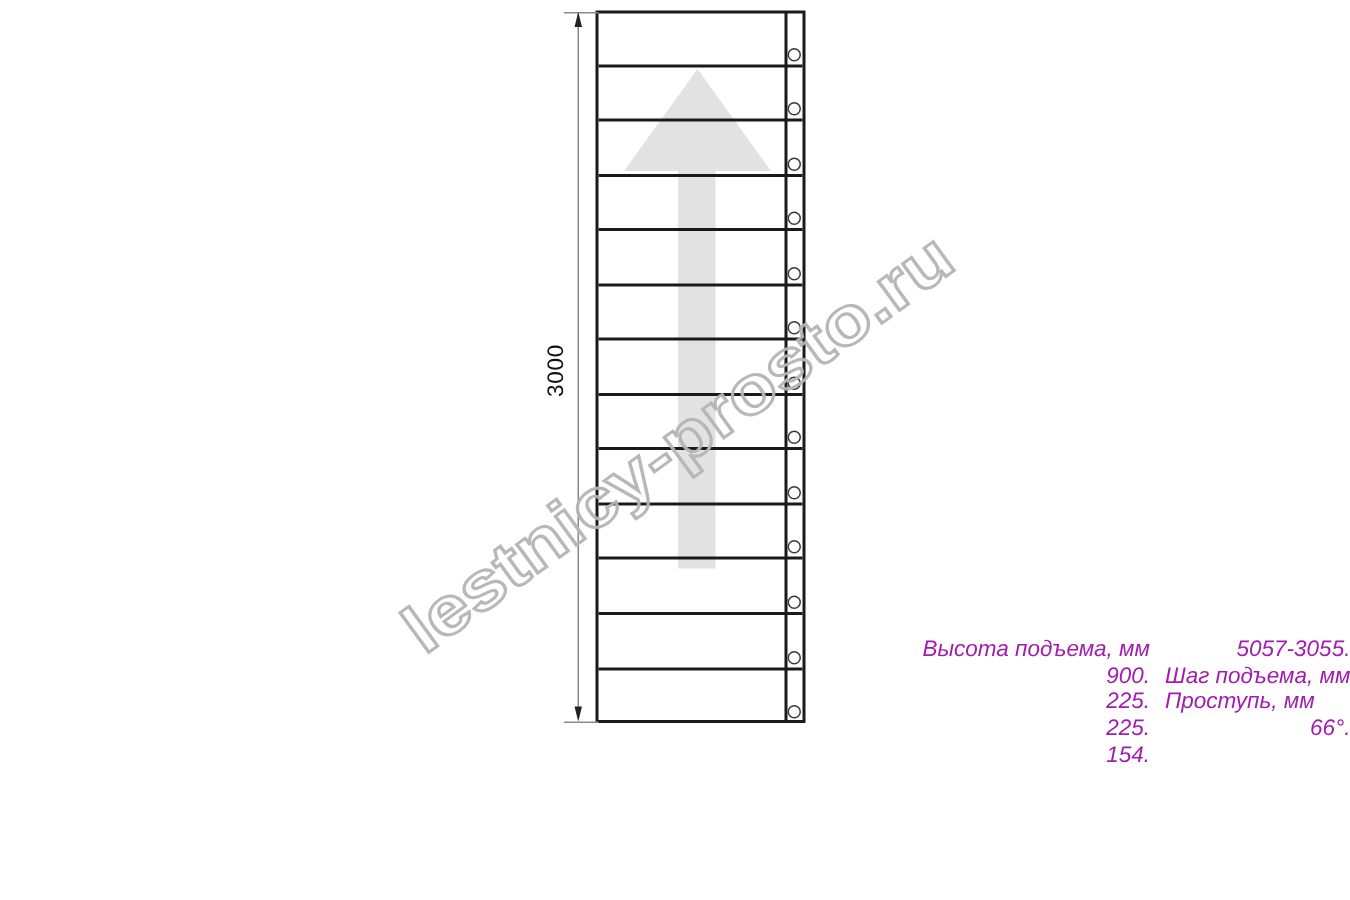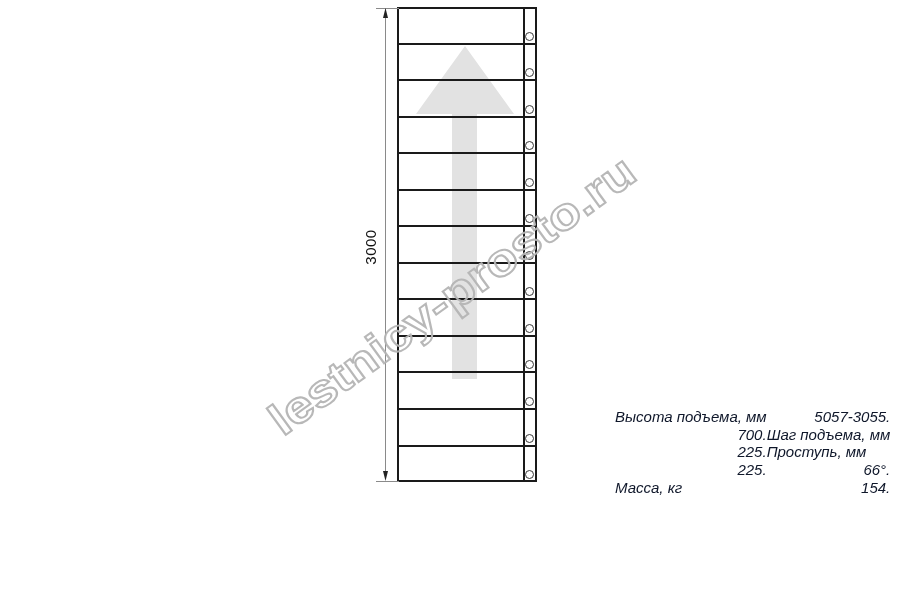--- a/index.html
+++ b/index.html
@@ -76,28 +76,29 @@
     transform: rotate(-90deg);
     text-align: center;
     font-size: 15px;
     letter-spacing: 0.5px;
     color: #111111;
     z-index: 2;
   }
   
   .spec-table {
     position: absolute;
-    left: 615px; top: 408px;
+    left: 615px; top: 424px;
     width: 230px;
     display: grid;
     grid-template-columns: 1fr auto;
+    column-gap: 10px;
     font-style: italic;
     font-size: 15px;
     line-height: 17.7px;
-    color: #0f172a;
+    color: #a21caf;
     z-index: 4;
   }
   .spec-label { text-align: left;  white-space: nowrap; }
   .spec-value { text-align: right; white-space: nowrap; }
 </style>
 </head>
 <body>
 
 <div id="canvas">
 
@@ -144,23 +145,22 @@
   </svg>
   <div class="dim-label">3000</div>
 
   <svg id="watermark-layer">
     <text x="283" y="437" transform="rotate(-36 283 437)" font-family="Liberation Sans, sans-serif" font-size="45" font-weight="bold" fill="none" stroke-width="2" opacity="0.95" textLength="440" lengthAdjust="spacingAndGlyphs" stroke="#b5b5b5">lestnicy-prosto.ru</text>
   </svg>
 
   <div class="spec-table">
       <div class="spec-label">Высота подъема, мм</div>
       <div class="spec-value">5057-3055.</div>
-      <div class="spec-value">700.</div>
+      <div class="spec-value">900.</div>
       <div class="spec-label">Шаг подъема, мм</div>
       <div class="spec-value">225.</div>
       <div class="spec-label">Проступь, мм</div>
       <div class="spec-value">225.</div>
       <div class="spec-value">66°.</div>
-      <div class="spec-label">Масса, кг</div>
       <div class="spec-value">154.</div>
     </div>
 
 </div>
 
 </body></html>

